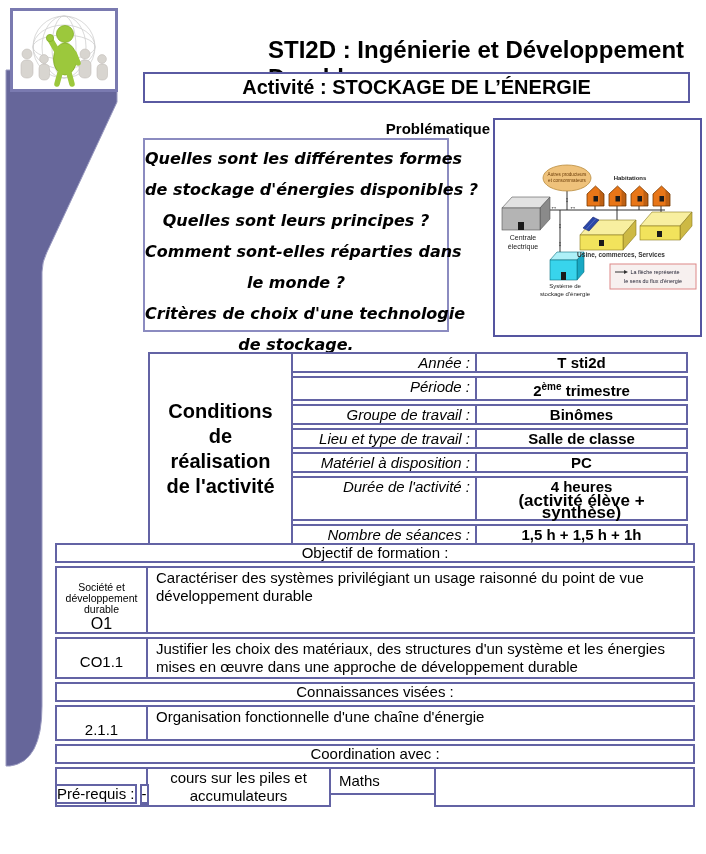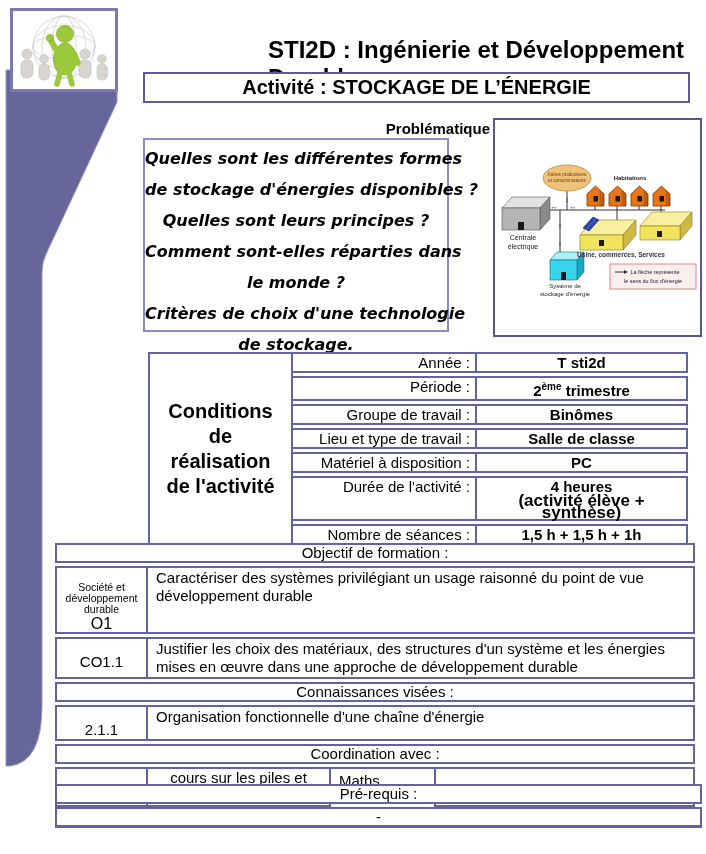--- a/index.html
+++ b/index.html
@@ -28,42 +28,42 @@
   .diagram-box{position:absolute;left:493px;top:118px;width:209px;height:219px;
     border:2px solid #5555a0;background:#fff;z-index:1;}
 
   
   .cond{position:absolute;left:148px;top:352px;width:540px;display:flex;z-index:1;}
   .cond-title{width:145px;border:2px solid var(--bd);background:#fff;display:flex;
     flex-direction:column;justify-content:center;align-items:center;
     font-size:20px;font-weight:bold;line-height:25px;text-align:center;}
   .cond-rows{flex:1;display:flex;flex-direction:column;gap:3px;margin-left:-2px;}
   .crow{display:flex;border:2px solid var(--bd);background:#fff;}
-  .clab{width:182px;text-align:right;padding-right:5px;font-size:15px;line-height:17px;}
+  .clab{width:182px;text-align:right;padding-right:5px;font-size:15px;line-height:17px;font-style:italic;}
   .cval{flex:1;text-align:center;font-weight:bold;font-size:15px;line-height:17px;
     border-left:2px solid var(--bd);}
   .cval sup{font-size:10px;}
   .cnote{font-weight:bold;font-size:17px;line-height:12px;}
 
   
   .obj{position:absolute;left:55px;top:543px;width:640px;display:flex;flex-direction:column;gap:3px;z-index:1;}
   .hrow{border:2px solid var(--bd);background:#fff;text-align:center;font-size:15px;line-height:16px;height:20px;}
   .drow{display:flex;}
   .cell{border:2px solid var(--bd);background:#fff;font-size:15px;line-height:18px;}
   .cell + .cell{margin-left:-2px;}
   .cell-code{width:93px;text-align:center;padding-top:14px;}
   .cell-text{flex:1;padding:1px 4px 1px 8px;}
   .o1-small{font-size:10.5px;line-height:11px;text-align:center;}
   .o1-code{font-size:16px;line-height:17px;}
   .cell-mid{width:185px;text-align:center;}
   .cell-maths{width:107px;height:28px;display:flex;align-items:center;padding-left:8px;}
   .cell-empty{flex:1;}
 
   
-  .prereq{position:absolute;left:55px;top:784px;width:647px;display:flex;flex-direction:column;gap:3px;z-index:1;}
+  .prereq{position:absolute;left:55px;top:784px;width:647px;display:flex;flex-direction:row;gap:3px;z-index:1;}
   .prereq .vrow{border:2px solid var(--bd);border-bottom-width:3px;background:#fff;
     text-align:center;font-size:15px;line-height:16px;height:21px;}
   svg text{font-family:"Liberation Sans",sans-serif;}
 </style>
 </head>
 <body>
 
 <div class="canvas">
 
   <svg class="ribbon-svg" width="706" height="854">

